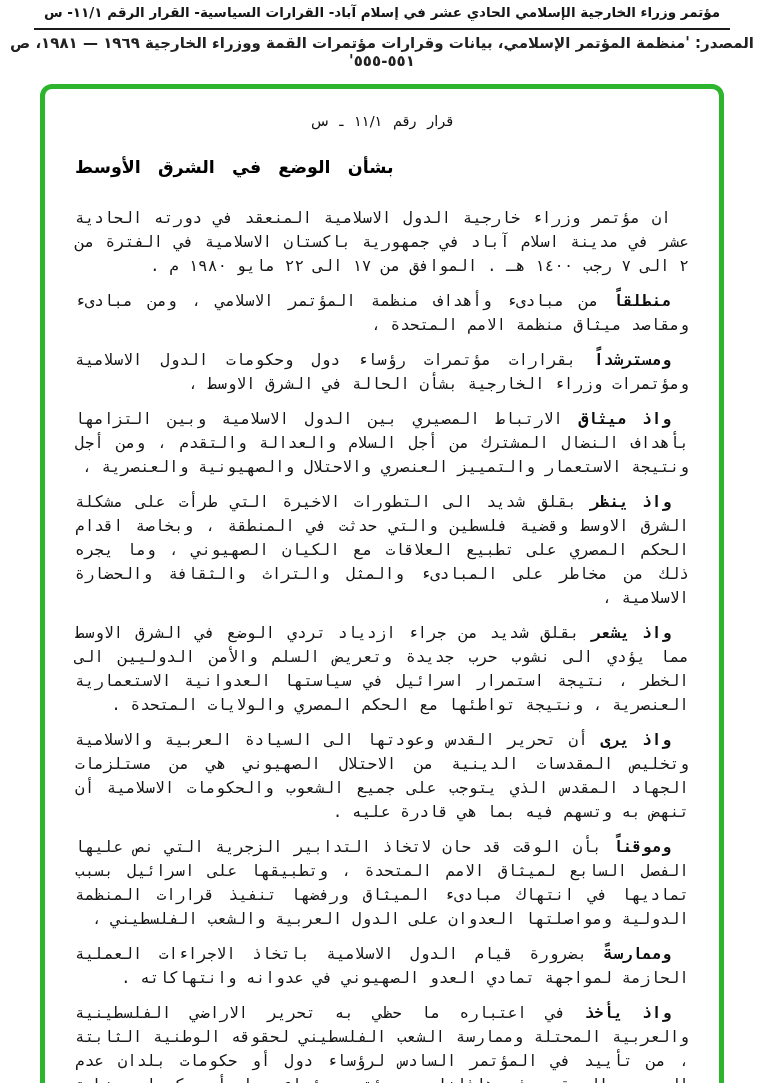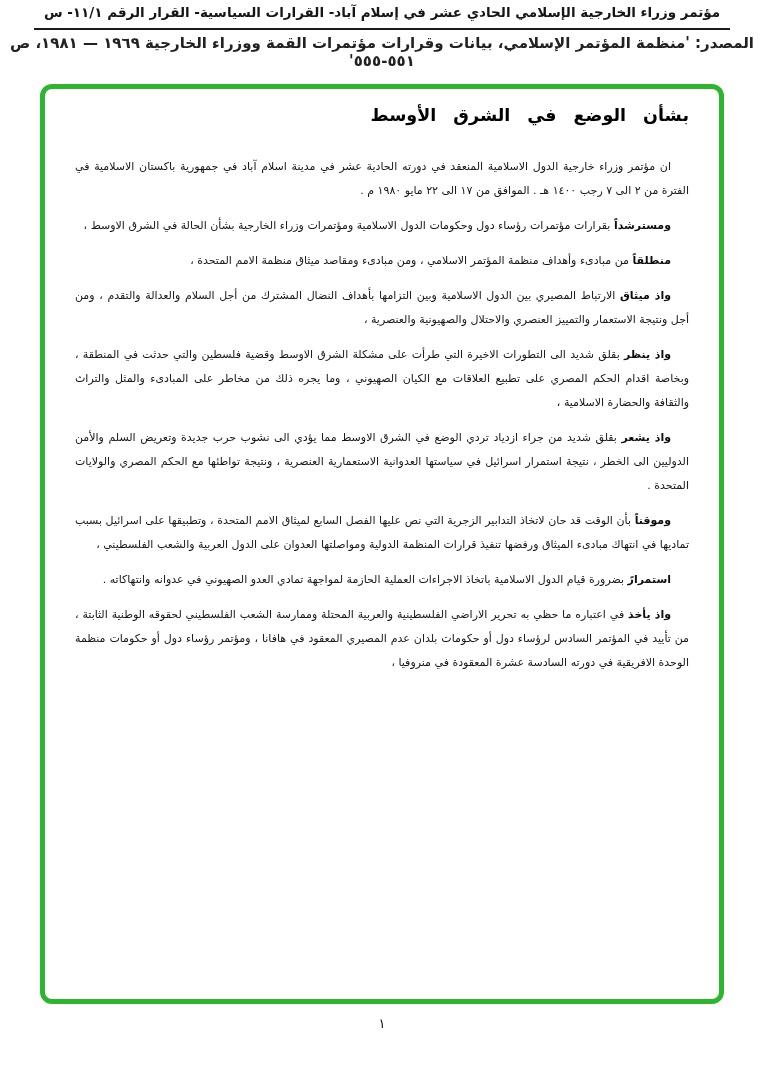--- a/index.html
+++ b/index.html
@@ -47,35 +47,36 @@
     background: #ffffff;
   }
   .res-line {
     text-align: center;
     font-size: 14.5px;
     margin: 8px 0 28px 0;
     word-spacing: 6px;
     color: #111111;
   }
   .doc-title {
-    text-align: right;
+    text-align: left;
     font-size: 17.5px;
     font-weight: bold;
     margin: 0 0 30px 0;
     word-spacing: 11px;
     color: #000000;
   }
   .para {
-    font-size: 11px;
+    font-size: 16px;
     line-height: 24px;
     text-align: justify;
     text-align-last: right;
     margin: 0 0 11px 0;
     text-indent: 18px;
     color: #161616;
+    font-family: Liberation Mono, monospace;
   }
   .para b {
     font-weight: bold;
     color: #0d0d0d;
   }
   .page-num {
     text-align: center;
     font-size: 13px;
     margin: 12px 0 10px 0;
     color: #111111;
@@ -84,38 +85,40 @@
 </head>
 <body>
 
 <div class="page">
 
   <div class="hdr-title">مؤتمر وزراء الخارجية الإسلامي الحادي عشر في إسلام آباد- القرارات السياسية- القرار الرقم ١١/١- س</div>
   <hr class="hdr-rule">
   <div class="hdr-source">المصدر: 'منظمة المؤتمر الإسلامي، بيانات وقرارات مؤتمرات القمة ووزراء الخارجية ١٩٦٩ — ١٩٨١، ص ٥٥١-٥٥٥'</div>
 
   <div class="frame" style="border-color: rgb(45, 181, 45);">
+    <div class="res-line">قرار رقم ١١/١ ـ س</div>
     <div class="doc-title">بشأن الوضع في الشرق الأوسط</div>
 
     <p class="para"><b></b> <span>ان مؤتمر وزراء خارجية الدول الاسلامية المنعقد في دورته الحادية عشر في مدينة اسلام آباد في جمهورية باكستان الاسلامية في الفترة من ٢ الى ٧ رجب ١٤٠٠ هـ . الموافق من ١٧ الى ٢٢ مايو ١٩٨٠ م .</span></p>
 
+    <p class="para"><b>منطلقاً</b> <span>من مبادىء وأهداف منظمة المؤتمر الاسلامي ، ومن مبادىء ومقاصد ميثاق منظمة الامم المتحدة ،</span></p>
+
     <p class="para"><b>ومسترشداً</b> <span>بقرارات مؤتمرات رؤساء دول وحكومات الدول الاسلامية ومؤتمرات وزراء الخارجية بشأن الحالة في الشرق الاوسط ،</span></p>
-
-    <p class="para"><b>منطلقاً</b> <span>من مبادىء وأهداف منظمة المؤتمر الاسلامي ، ومن مبادىء ومقاصد ميثاق منظمة الامم المتحدة ،</span></p>
 
     <p class="para"><b>واذ ميثاق</b> <span>الارتباط المصيري بين الدول الاسلامية وبين التزامها بأهداف النضال المشترك من أجل السلام والعدالة والتقدم ، ومن أجل ونتيجة الاستعمار والتمييز العنصري والاحتلال والصهيونية والعنصرية ،</span></p>
 
     <p class="para"><b>واذ ينظر</b> <span>بقلق شديد الى التطورات الاخيرة التي طرأت على مشكلة الشرق الاوسط وقضية فلسطين والتي حدثت في المنطقة ، وبخاصة اقدام الحكم المصري على تطبيع العلاقات مع الكيان الصهيوني ، وما يجره ذلك من مخاطر على المبادىء والمثل والتراث والثقافة والحضارة الاسلامية ،</span></p>
 
     <p class="para"><b>واذ يشعر</b> <span>بقلق شديد من جراء ازدياد تردي الوضع في الشرق الاوسط مما يؤدي الى نشوب حرب جديدة وتعريض السلم والأمن الدوليين الى الخطر ، نتيجة استمرار اسرائيل في سياستها العدوانية الاستعمارية العنصرية ، ونتيجة تواطئها مع الحكم المصري والولايات المتحدة .</span></p>
 
+    <p class="para"><b>واذ يرى</b> <span>أن تحرير القدس وعودتها الى السيادة العربية والاسلامية وتخليص المقدسات الدينية من الاحتلال الصهيوني هي من مستلزمات الجهاد المقدس الذي يتوجب على جميع الشعوب والحكومات الاسلامية أن تنهض به وتسهم فيه بما هي قادرة عليه .</span></p>
 
     <p class="para"><b>وموقناً</b> <span>بأن الوقت قد حان لاتخاذ التدابير الزجرية التي نص عليها الفصل السابع لميثاق الامم المتحدة ، وتطبيقها على اسرائيل بسبب تماديها في انتهاك مبادىء الميثاق ورفضها تنفيذ قرارات المنظمة الدولية ومواصلتها العدوان على الدول العربية والشعب الفلسطيني ،</span></p>
 
-    <p class="para"><b>استمرارً</b> <span>بضرورة قيام الدول الاسلامية باتخاذ الاجراءات العملية الحازمة لمواجهة تمادي العدو الصهيوني في عدوانه وانتهاكاته .</span></p>
+    <p class="para"><b>وممارسةً</b> <span>بضرورة قيام الدول الاسلامية باتخاذ الاجراءات العملية الحازمة لمواجهة تمادي العدو الصهيوني في عدوانه وانتهاكاته .</span></p>
 
     <p class="para"><b>واذ يأخذ</b> <span>في اعتباره ما حظي به تحرير الاراضي الفلسطينية والعربية المحتلة وممارسة الشعب الفلسطيني لحقوقه الوطنية الثابتة ، من تأييد في المؤتمر السادس لرؤساء دول أو حكومات بلدان عدم المصيري المعقود في هافانا ، ومؤتمر رؤساء دول أو حكومات منظمة الوحدة الافريقية في دورته السادسة عشرة المعقودة في منروفيا ،</span></p>
 
 
   </div>
 
   <div class="page-num">١</div>
 
 </div>
 

